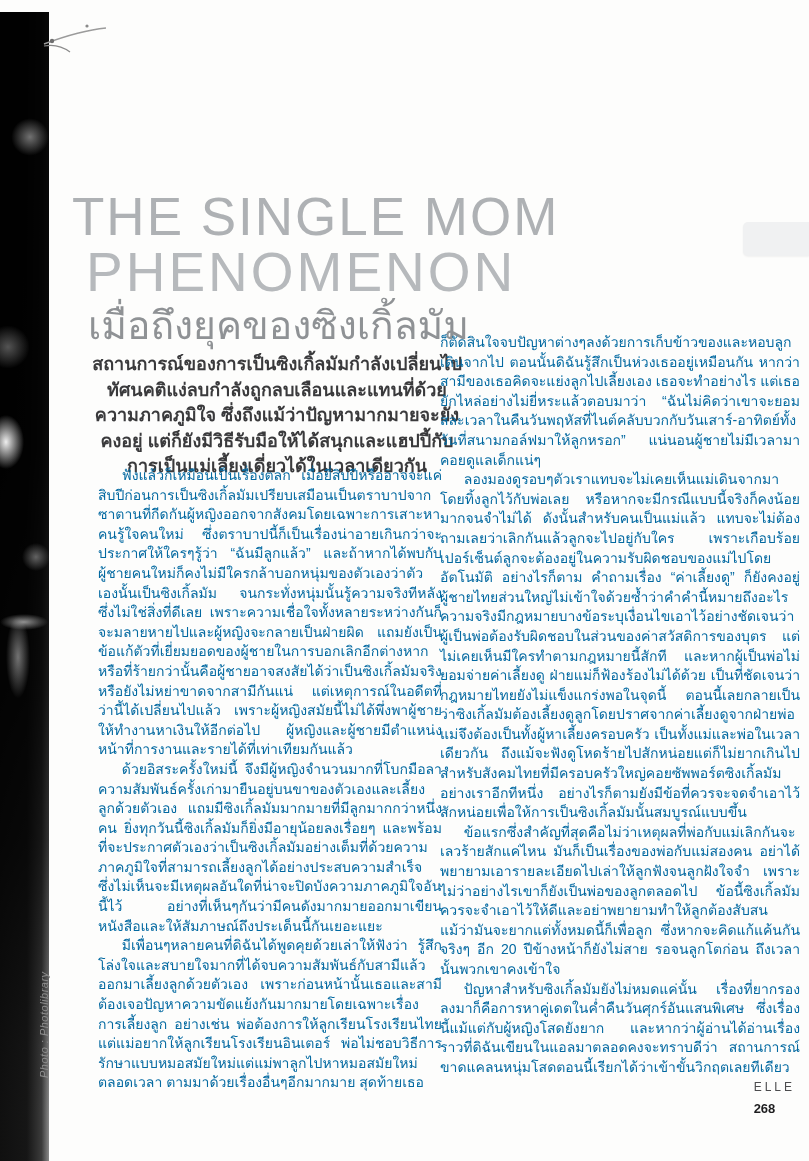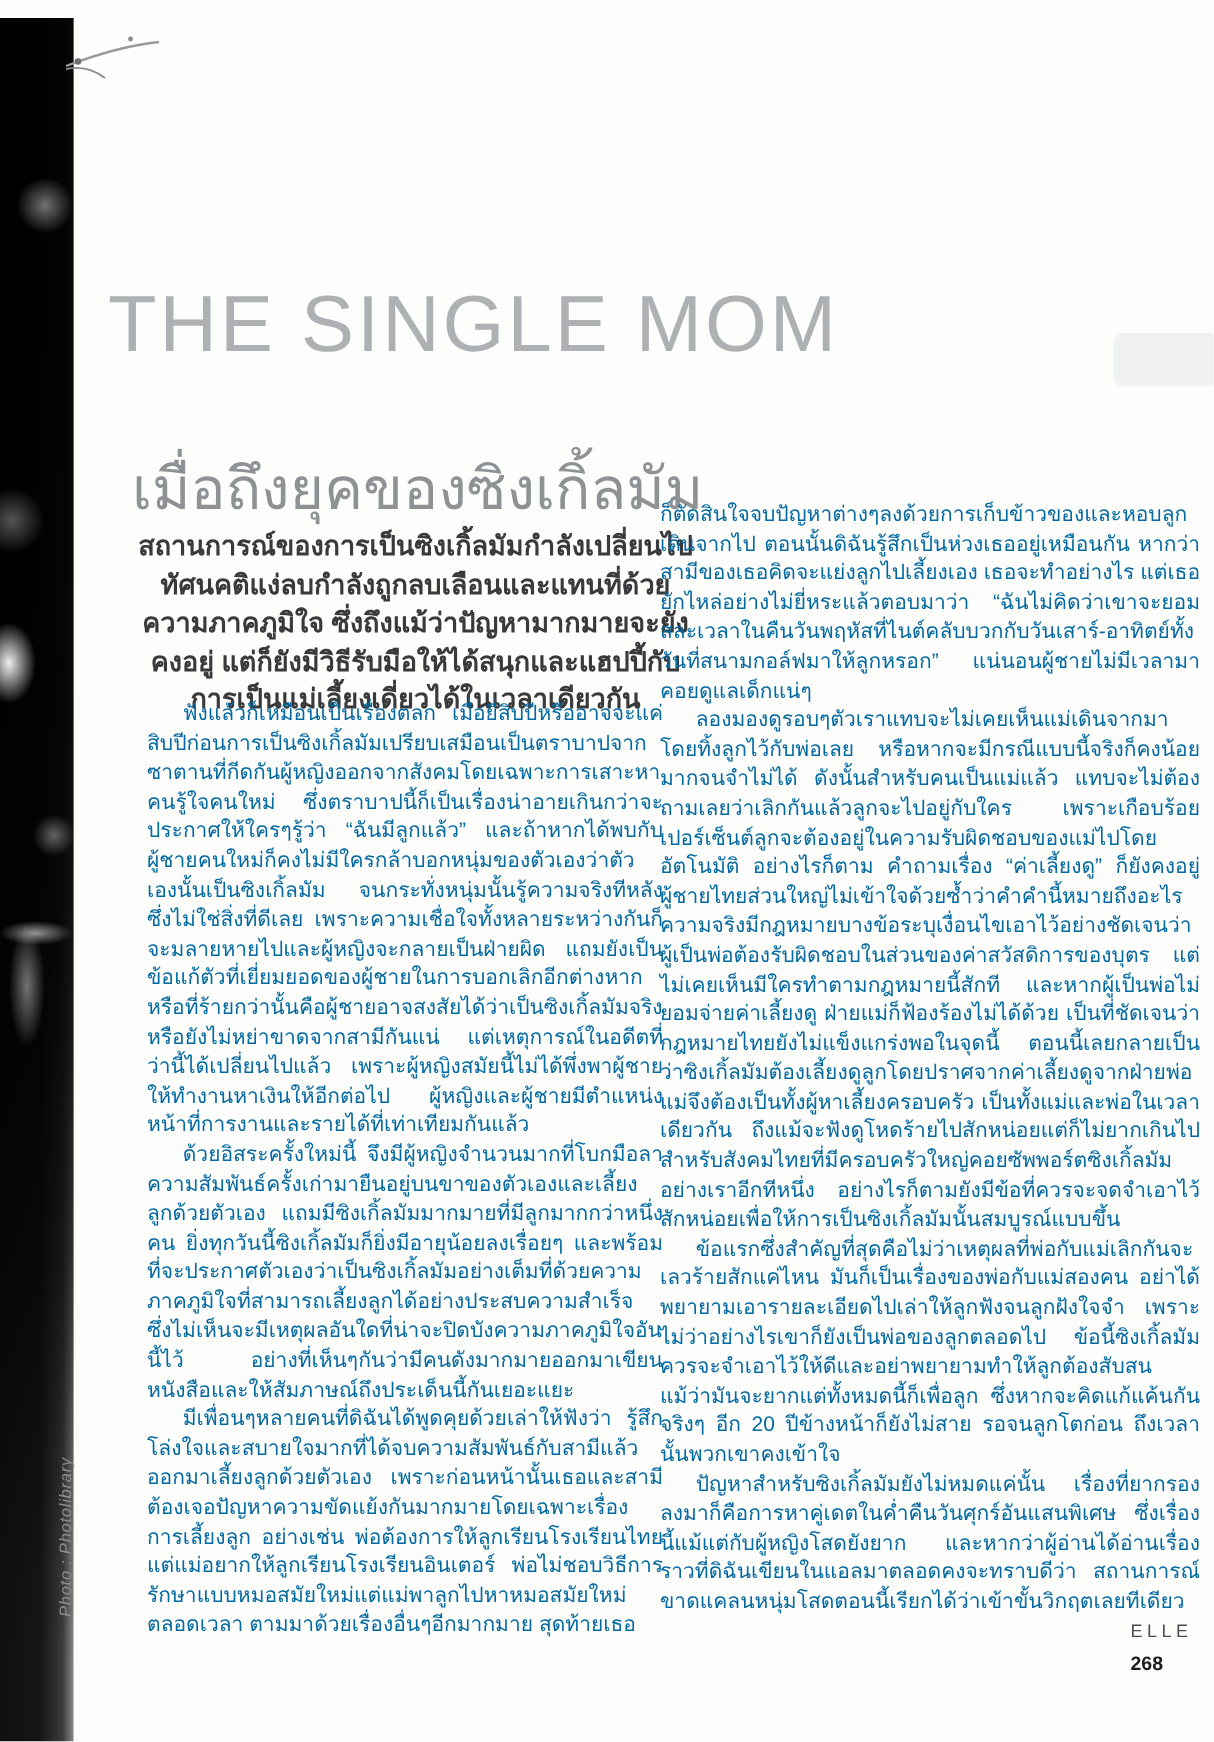--- a/index.html
+++ b/index.html
@@ -88,20 +88,21 @@
     <path d="M4 24 C 14 22, 22 24, 30 30" stroke="#8a8a8a" stroke-width="1.2" fill="none"></path>
     <circle cx="47" cy="4" r="1.6" fill="#8a8a8a"></circle>
     <circle cx="12" cy="19" r="2.2" fill="#6f6f6f"></circle>
   </svg>
 
   <div class="photo-credit">Photo : Photolibrary</div>
 
   <div class="corner-tab"></div>
 
   <div class="title-line1">THE SINGLE MOM</div>
+  <div class="title-line2">PHENOMENON</div>
   <div class="thai-headline">เมื่อถึงยุคของซิงเกิ้ลมัม</div>
   <div class="standfirst">สถานการณ์ของการเป็นซิงเกิ้ลมัมกำลังเปลี่ยนไป ทัศนคติแง่ลบกำลังถูกลบเลือนและแทนที่ด้วยความภาคภูมิใจ ซึ่งถึงแม้ว่าปัญหามากมายจะยังคงอยู่ แต่ก็ยังมีวิธีรับมือให้ได้สนุกและแฮปปี้กับการเป็นแม่เลี้ยงเดี่ยวได้ในเวลาเดียวกัน</div>
 
   <div class="col col-left">
     <p>ฟังแล้วก็เหมือนเป็นเรื่องตลก เมื่อยี่สิบปีหรืออาจจะแค่สิบปีก่อนการเป็นซิงเกิ้ลมัมเปรียบเสมือนเป็นตราบาปจากซาตานที่กีดกันผู้หญิงออกจากสังคมโดยเฉพาะการเสาะหาคนรู้ใจคนใหม่ ซึ่งตราบาปนี้ก็เป็นเรื่องน่าอายเกินกว่าจะประกาศให้ใครๆรู้ว่า “ฉันมีลูกแล้ว” และถ้าหากได้พบกับผู้ชายคนใหม่ก็คงไม่มีใครกล้าบอกหนุ่มของตัวเองว่าตัวเองนั้นเป็นซิงเกิ้ลมัม จนกระทั่งหนุ่มนั้นรู้ความจริงทีหลัง ซึ่งไม่ใช่สิ่งที่ดีเลย เพราะความเชื่อใจทั้งหลายระหว่างกันก็จะมลายหายไปและผู้หญิงจะกลายเป็นฝ่ายผิด แถมยังเป็นข้อแก้ตัวที่เยี่ยมยอดของผู้ชายในการบอกเลิกอีกต่างหาก หรือที่ร้ายกว่านั้นคือผู้ชายอาจสงสัยได้ว่าเป็นซิงเกิ้ลมัมจริง หรือยังไม่หย่าขาดจากสามีกันแน่ แต่เหตุการณ์ในอดีตที่ว่านี้ได้เปลี่ยนไปแล้ว เพราะผู้หญิงสมัยนี้ไม่ได้พึ่งพาผู้ชายให้ทำงานหาเงินให้อีกต่อไป ผู้หญิงและผู้ชายมีตำแหน่งหน้าที่การงานและรายได้ที่เท่าเทียมกันแล้ว</p>
     <p>ด้วยอิสระครั้งใหม่นี้ จึงมีผู้หญิงจำนวนมากที่โบกมือลาความสัมพันธ์ครั้งเก่ามายืนอยู่บนขาของตัวเองและเลี้ยงลูกด้วยตัวเอง แถมมีซิงเกิ้ลมัมมากมายที่มีลูกมากกว่าหนึ่งคน ยิ่งทุกวันนี้ซิงเกิ้ลมัมก็ยิ่งมีอายุน้อยลงเรื่อยๆ และพร้อมที่จะประกาศตัวเองว่าเป็นซิงเกิ้ลมัมอย่างเต็มที่ด้วยความภาคภูมิใจที่สามารถเลี้ยงลูกได้อย่างประสบความสำเร็จ ซึ่งไม่เห็นจะมีเหตุผลอันใดที่น่าจะปิดบังความภาคภูมิใจอันนี้ไว้ อย่างที่เห็นๆกันว่ามีคนดังมากมายออกมาเขียนหนังสือและให้สัมภาษณ์ถึงประเด็นนี้กันเยอะแยะ</p>
     <p>มีเพื่อนๆหลายคนที่ดิฉันได้พูดคุยด้วยเล่าให้ฟังว่า รู้สึกโล่งใจและสบายใจมากที่ได้จบความสัมพันธ์กับสามีแล้วออกมาเลี้ยงลูกด้วยตัวเอง เพราะก่อนหน้านั้นเธอและสามีต้องเจอปัญหาความขัดแย้งกันมากมายโดยเฉพาะเรื่องการเลี้ยงลูก อย่างเช่น พ่อต้องการให้ลูกเรียนโรงเรียนไทยแต่แม่อยากให้ลูกเรียนโรงเรียนอินเตอร์ พ่อไม่ชอบวิธีการรักษาแบบหมอสมัยใหม่แต่แม่พาลูกไปหาหมอสมัยใหม่ตลอดเวลา ตามมาด้วยเรื่องอื่นๆอีกมากมาย สุดท้ายเธอ</p>
   </div>
 
   <div class="col col-right">

